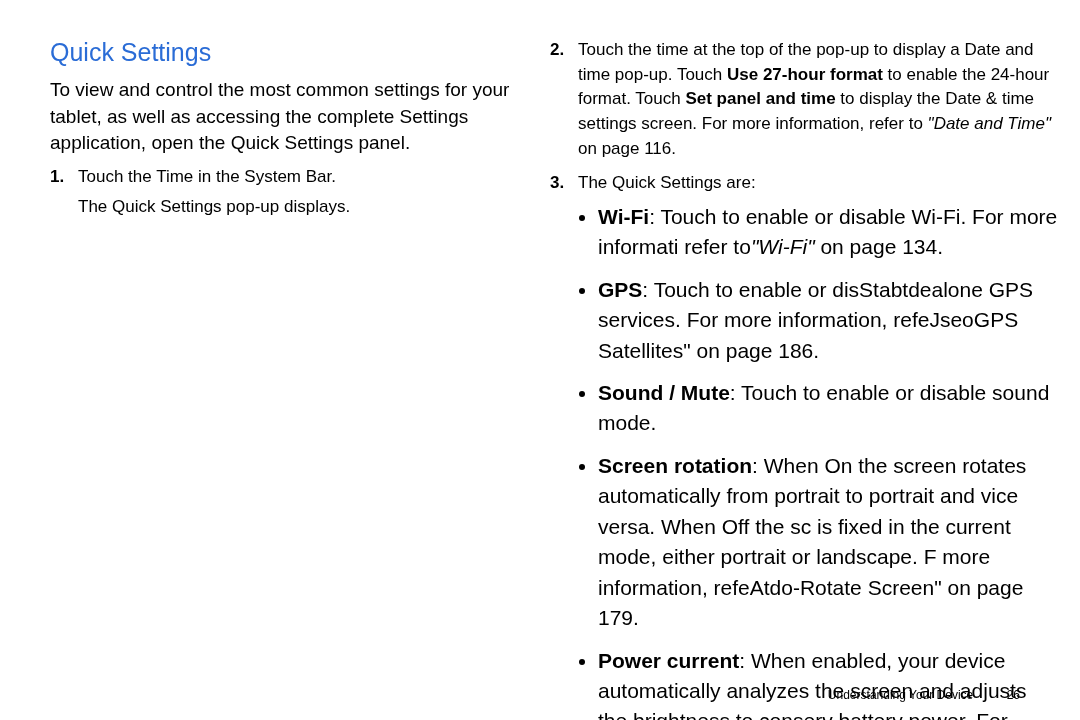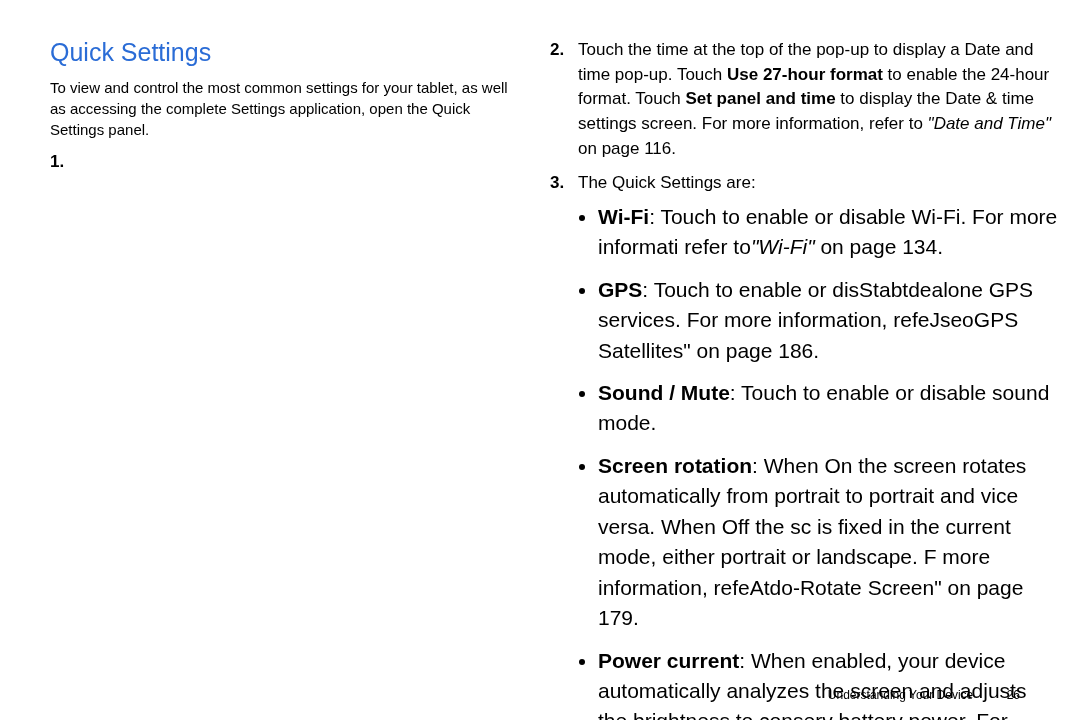--- a/index.html
+++ b/index.html
@@ -36,21 +36,21 @@
     font-weight: 400;
     font-size: 25px;
     margin: 8px 0 10px 0;
   }
   p {
     margin: 0 0 6px 0;
     font-size: 17px;
     line-height: 1.35;
   }
   .intro {
-    font-size: 15px;
+    font-size: 19px;
     line-height: 1.4;
   }
   ol.numbered {
     list-style: none;
     padding-left: 28px;
     margin: 8px 0 0 0;
   }
   ol.numbered > li {
     position: relative;
     font-size: 17px;
@@ -96,20 +96,22 @@
 <div class="page">
   <div class="columns">
 
     <div class="col-left">
       <h2 class="section-heading">Quick Settings</h2>
       <p class="intro">To view and control the most common settings for your tablet, as well as accessing the complete Settings application, open the Quick Settings panel.</p>
 
       <ol class="numbered">
         <li>
           <span class="num b">1.</span>
+          <span>Touch the Time in the System Bar.</span>
+          <span class="sub">The Quick Settings pop-up displays.</span>
         </li>
       </ol>
     </div>
 
     <div class="col-right">
       <ol class="numbered">
 
         <li>
           <span class="num b">2.</span>
           <span>Touch the time at the top of the pop-up to display a Date and time pop-up. Touch </span><span class="b">Use 27-hour format</span><span> to enable the 24-hour format. Touch </span><span class="b">Set panel and time</span><span> to display the Date &amp; time settings screen. For more information, refer to </span><span class="i">"Date and Time"</span><span> on page 116.</span>

